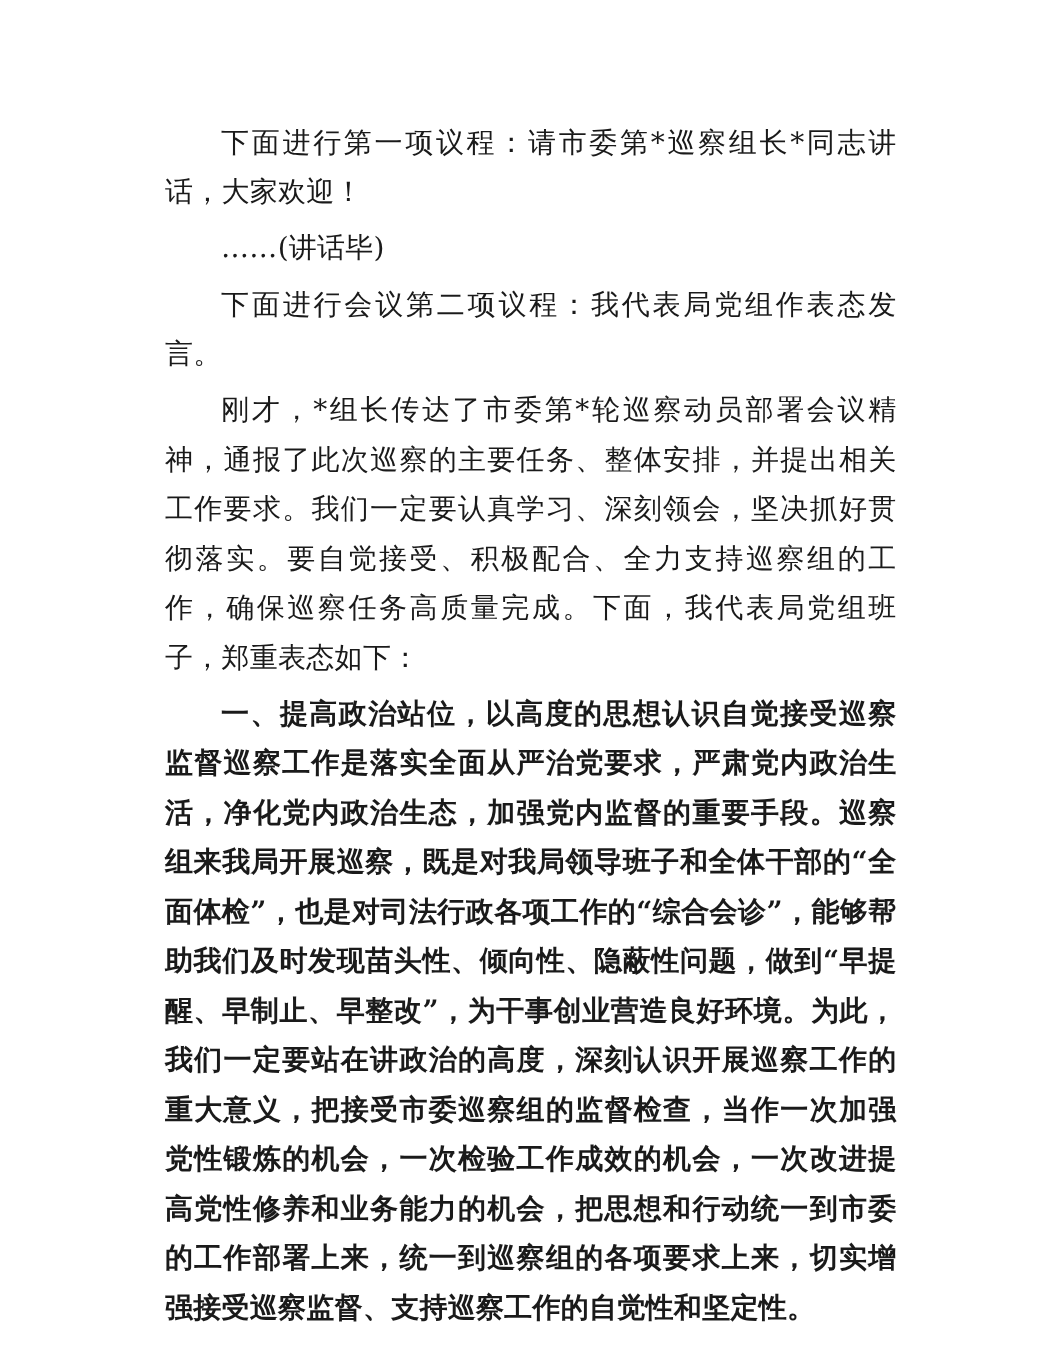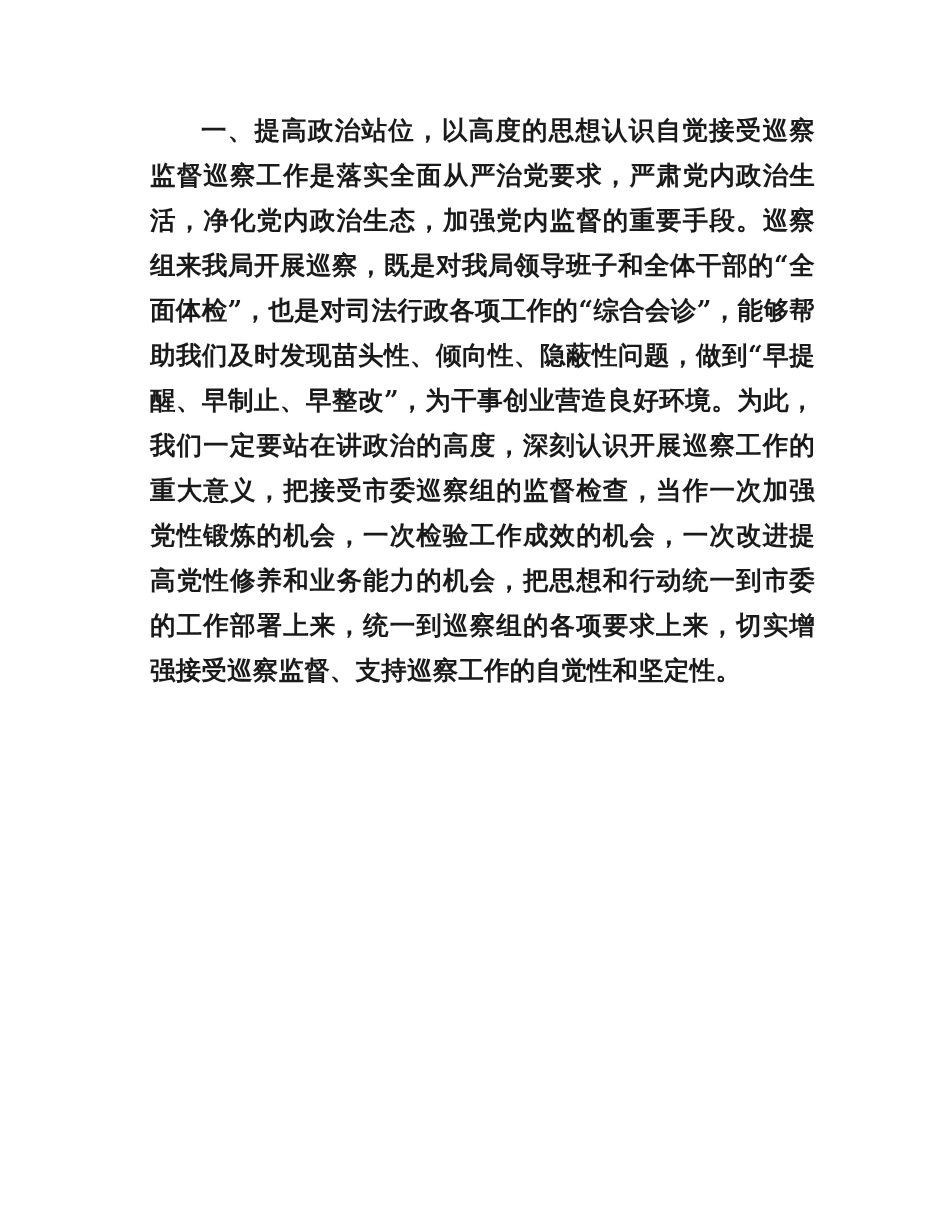--- a/index.html
+++ b/index.html
@@ -42,20 +42,24 @@
   .para-noindent {
     text-indent: 2em;
   }
 </style>
 </head>
 <body>
 
 <div class="page">
   <div class="doc-body">
 
+    <p class="para">下面进行第一项议程：请市委第*巡察组长*同志讲话，大家欢迎！</p>
 
+    <p class="para para-noindent">……(讲话毕)</p>
 
+    <p class="para">下面进行会议第二项议程：我代表局党组作表态发言。</p>
 
+    <p class="para">刚才，*组长传达了市委第*轮巡察动员部署会议精神，通报了此次巡察的主要任务、整体安排，并提出相关工作要求。我们一定要认真学习、深刻领会，坚决抓好贯彻落实。要自觉接受、积极配合、全力支持巡察组的工作，确保巡察任务高质量完成。下面，我代表局党组班子，郑重表态如下：</p>
 
     <p class="para">一、提高政治站位，以高度的思想认识自觉接受巡察监督巡察工作是落实全面从严治党要求，严肃党内政治生活，净化党内政治生态，加强党内监督的重要手段。巡察组来我局开展巡察，既是对我局领导班子和全体干部的“全面体检”，也是对司法行政各项工作的“综合会诊”，能够帮助我们及时发现苗头性、倾向性、隐蔽性问题，做到“早提醒、早制止、早整改”，为干事创业营造良好环境。为此，我们一定要站在讲政治的高度，深刻认识开展巡察工作的重大意义，把接受市委巡察组的监督检查，当作一次加强党性锻炼的机会，一次检验工作成效的机会，一次改进提高党性修养和业务能力的机会，把思想和行动统一到市委的工作部署上来，统一到巡察组的各项要求上来，切实增强接受巡察监督、支持巡察工作的自觉性和坚定性。</p>
 
   </div>
 </div>
 
 </body></html>

